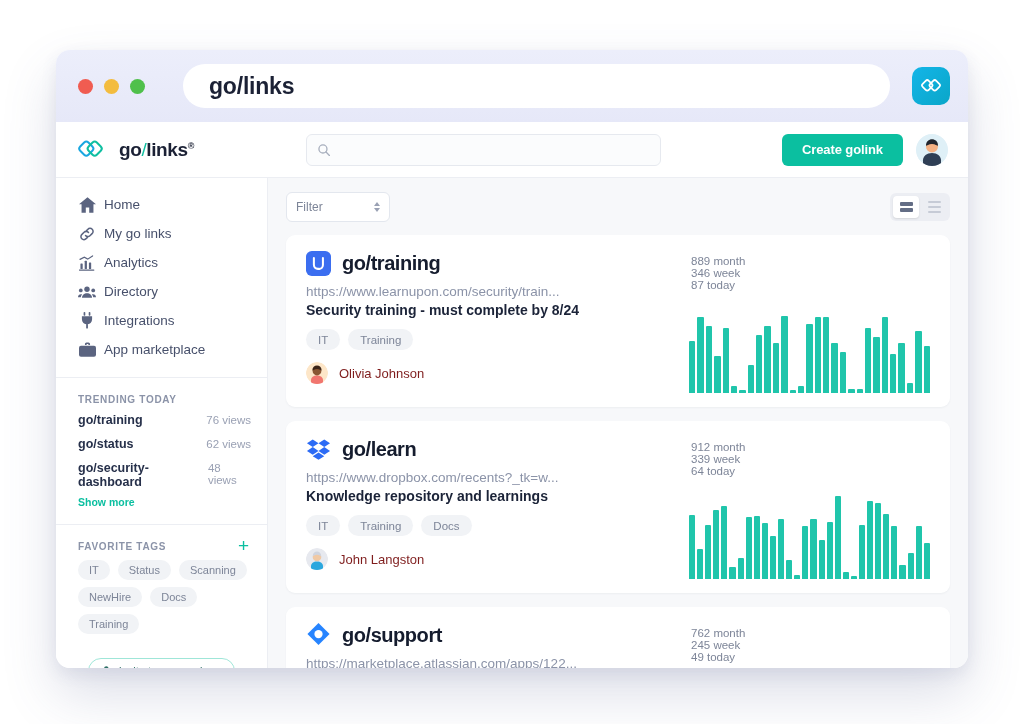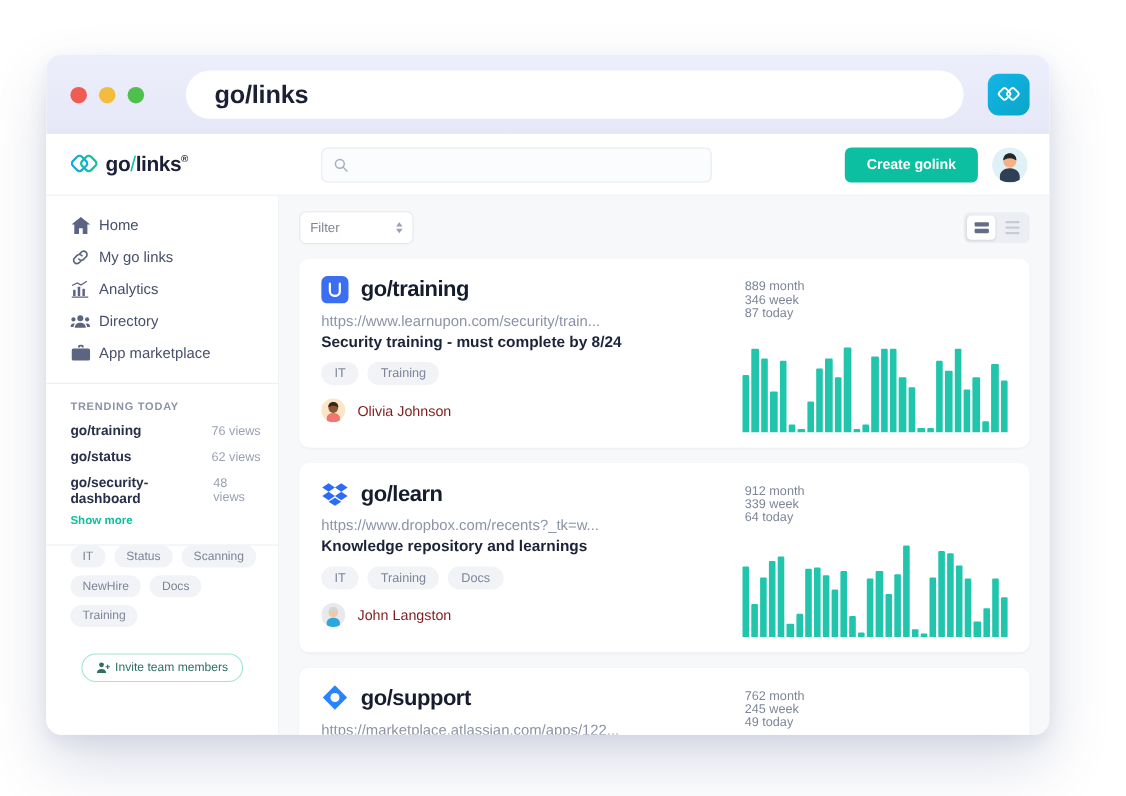--- a/index.html
+++ b/index.html
@@ -6,21 +6,21 @@
   html, body {
     width: 1024px; height: 724px;
     font-family: "Liberation Sans", sans-serif;
     background: #ffffff;
     overflow: hidden;
   }
 
   
   .window {
     position: absolute;
-    left: 42px; top: 50px;
+    left: 56px; top: 50px;
     width: 912px; height: 618px;
     border-radius: 14px;
     background: #ffffff;
     box-shadow: 0 26px 54px rgba(80,90,140,.20), 0 6px 16px rgba(80,90,140,.10);
     overflow: hidden;
   }
 
   
   .chrome {
     height: 72px;
@@ -55,21 +55,21 @@
   }
 
   
   .app-header {
     height: 56px;
     background: #ffffff;
     border-bottom: 1px solid #eceef3;
     display: flex; align-items: center;
     padding: 0 20px 0 22px;
   }
-  .brand { display: flex; align-items: center; width: 190px; }
+  .brand { display: flex; align-items: center; gap: 9px; width: 190px; }
   .brand-text {
     font-size: 19px; font-weight: 700; color: #1b2135; letter-spacing: -.4px;
   }
   .brand-text .slash { color: #0fbfa1; font-weight: 400; }
   .brand-reg { font-size: 9px; vertical-align: super; color: #1b2135; }
 
   .app-search {
     width: 355px;
     height: 32px;
     border: 1px solid #e6e9ef;
@@ -327,20 +327,31 @@
               <path d="M4.4 13.5c0-3 2.5-5 5.6-5s5.6 2 5.6 5z"></path>
             <circle cx="3.1" cy="5.2" r="2.1"></circle>
               <path d="M0 12.8c0-2 1.4-3.4 3.2-3.4.5 0 1 .1 1.4.3-.9.9-1.4 2-1.5 3.1z"></path>
             <circle cx="16.9" cy="5.2" r="2.1"></circle>
               <path d="M20 12.8c0-2-1.4-3.4-3.2-3.4-.5 0-1 .1-1.4.3.9.9 1.4 2 1.5 3.1z"></path>
           </svg>
         </span>
         <span>Directory</span>
       </div>
 
+      <div class="nav-item">
+        <span class="nav-ico">
+          <svg width="14" height="17" viewBox="0 0 14 18" fill="#5b6480">
+            <rect x="3.4" y="0" width="1.8" height="4" rx=".8"></rect>
+            <rect x="8.8" y="0" width="1.8" height="4" rx=".8"></rect>
+            <path d="M1.6 4.4h10.8v3.3a5.4 5.4 0 0 1-10.8 0z"></path>
+            <rect x="6.1" y="12.4" width="1.9" height="5.2" rx=".9"></rect>
+          </svg>
+        </span>
+        <span>Integrations</span>
+      </div>
 
       <div class="nav-item">
         <span class="nav-ico">
           <svg width="17" height="16" viewBox="0 0 18 16" fill="#5b6480">
             <path d="M6.3 2.6V1.8C6.3.8 7 0 8 0h2c1 0 1.7.8 1.7 1.8v.8h-1.8v-.6c0-.2-.1-.3-.3-.3H8.4c-.2 0-.3.1-.3.3v.6z"></path>
             <rect x="0" y="3.6" width="18" height="11.6" rx="2.1"></rect>
           </svg>
         </span>
         <span>App marketplace</span>
       </div>
@@ -358,20 +369,24 @@
         <span class="trend-views">62 views</span>
       </div>
       <div class="trend-row">
         <span class="trend-name">go/security-dashboard</span>
         <span class="trend-views">48 views</span>
       </div>
       <div class="show-more">Show more</div>
 
       <div class="side-sep" style="margin-top:16px"></div>
 
+      <div class="tags-head">
+        <div class="side-title">Favorite tags</div>
+        <span class="plus">+</span>
+      </div>
 
       <div class="tag-wrap">
         <span class="tag">IT</span>
         <span class="tag">Status</span>
         <span class="tag">Scanning</span>
         <span class="tag">NewHire</span>
         <span class="tag">Docs</span>
         <span class="tag">Training</span>
       </div>
 

